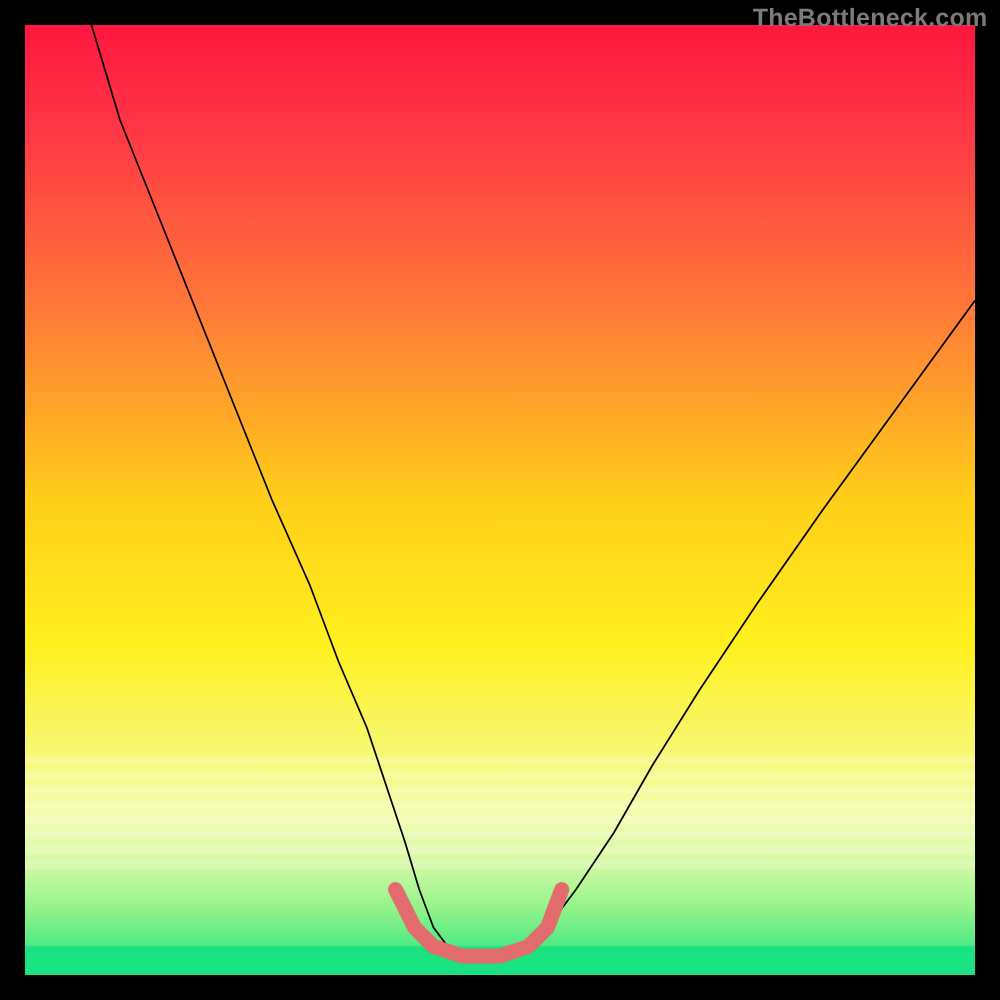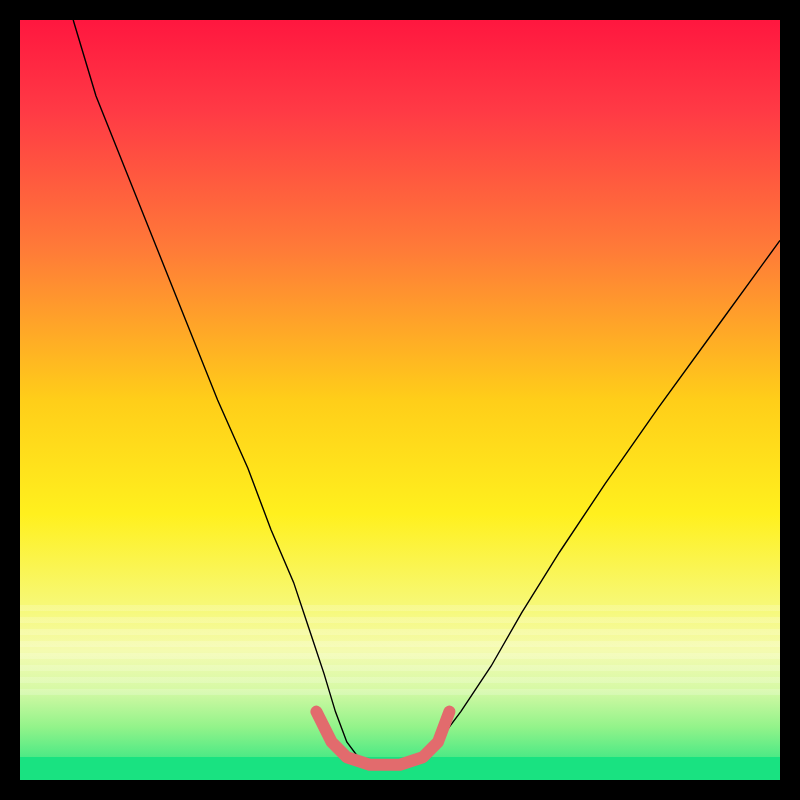--- a/index.html
+++ b/index.html
@@ -62,14 +62,15 @@
     <div class="banded" style="left: 0px; right: 0px; top: 77%; height: 12%; background: repeating-linear-gradient(rgba(255, 255, 255, 0.18) 0px, rgba(255, 255, 255, 0.18) 6px, rgba(255, 255, 255, 0) 6px, rgba(255, 255, 255, 0) 12px);"></div>
     <div class="green-strip" style="left: 0px; right: 0px; top: 97%; height: 3%; background: rgb(25, 226, 129);"></div>
 
     <svg class="curve-layer" viewBox="0 0 760 760" preserveAspectRatio="none">
       <path fill="none" d="M53.20 0.00 L76.00 76.00 L106.40 152.00 L136.80 228.00 L167.20 304.00 L197.60 380.00 L228.00 448.40 L250.80 509.20 L273.60 562.40 L288.80 608.00 L304.00 653.60 L315.40 691.60 L326.80 722.00 L338.20 737.20 L364.80 744.80 L387.60 744.80 L402.80 737.20 L418.00 722.00 L440.80 691.60 L471.20 646.00 L501.60 592.80 L539.60 532.00 L585.20 463.60 L638.40 387.60 L699.20 304.00 L760.00 220.40" stroke="#000000" stroke-width="1.4"></path>
       <path fill="none" d="M296.40 691.60 L311.60 722.00 L326.80 737.20 L349.60 744.80 L380.00 744.80 L402.80 737.20 L418.00 722.00 L429.40 691.60" stroke="#e26b6d" stroke-width="12" stroke-linecap="round" stroke-linejoin="round"></path>
     </svg>
 
   </div>
 
+  <div class="watermark">TheBottleneck.com</div>
 
 </div>
 
 </body></html>

